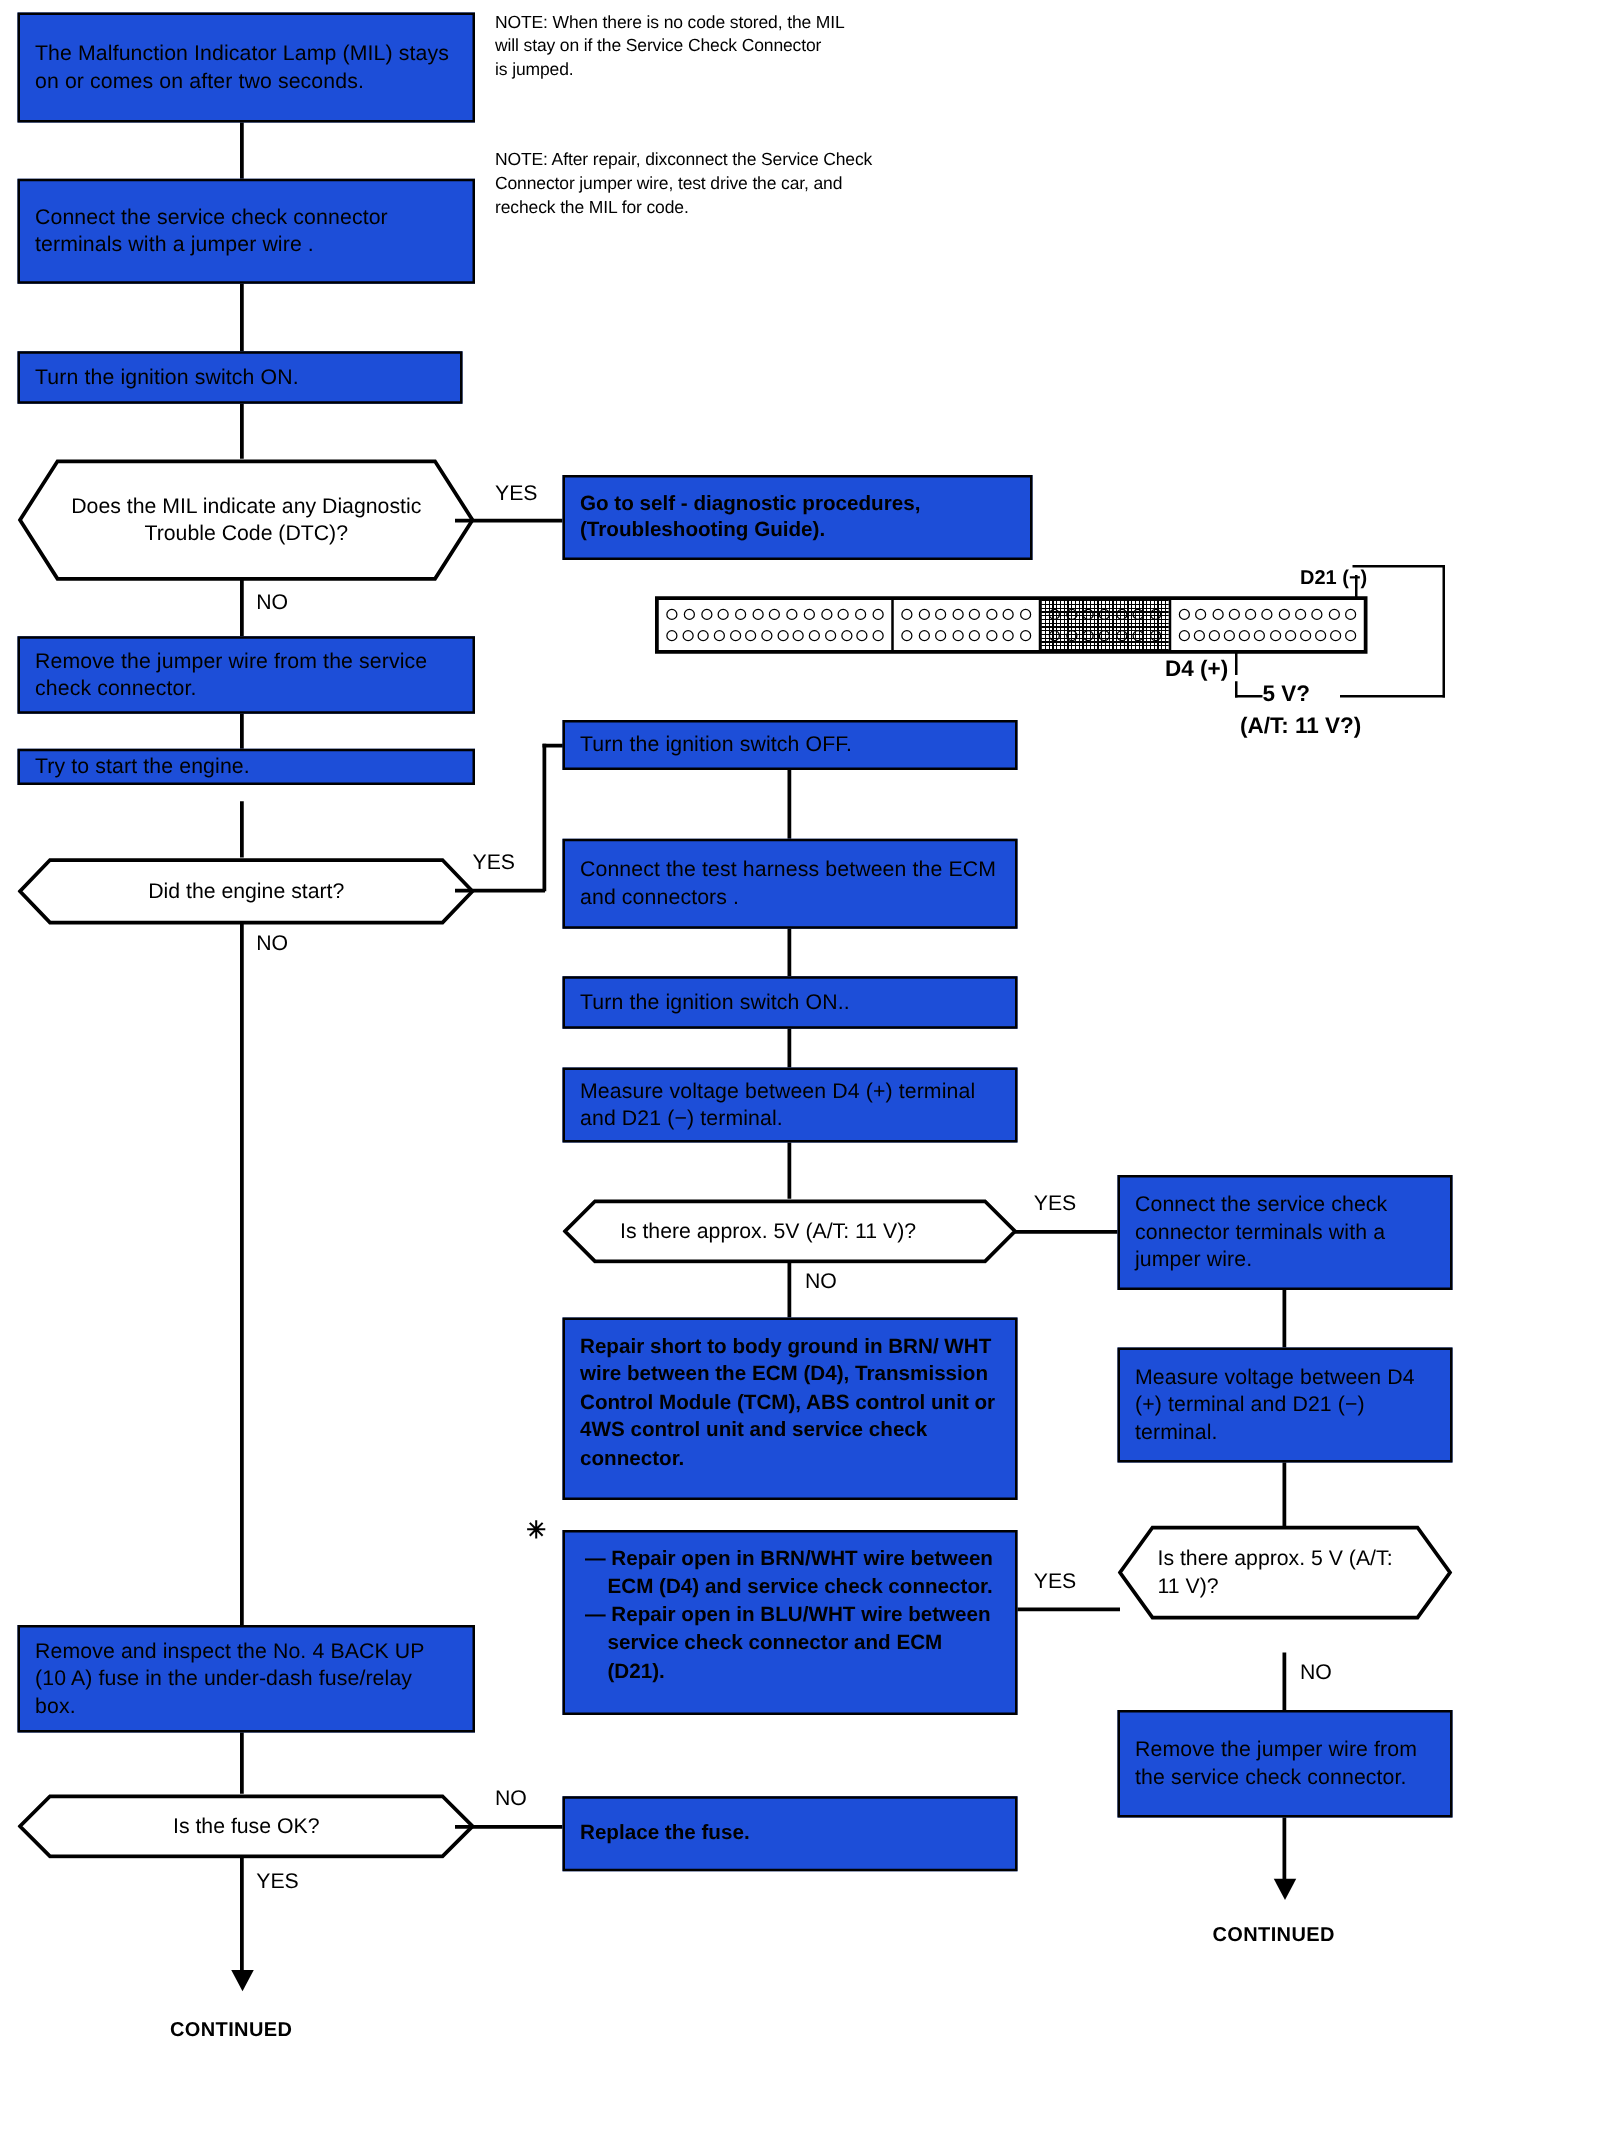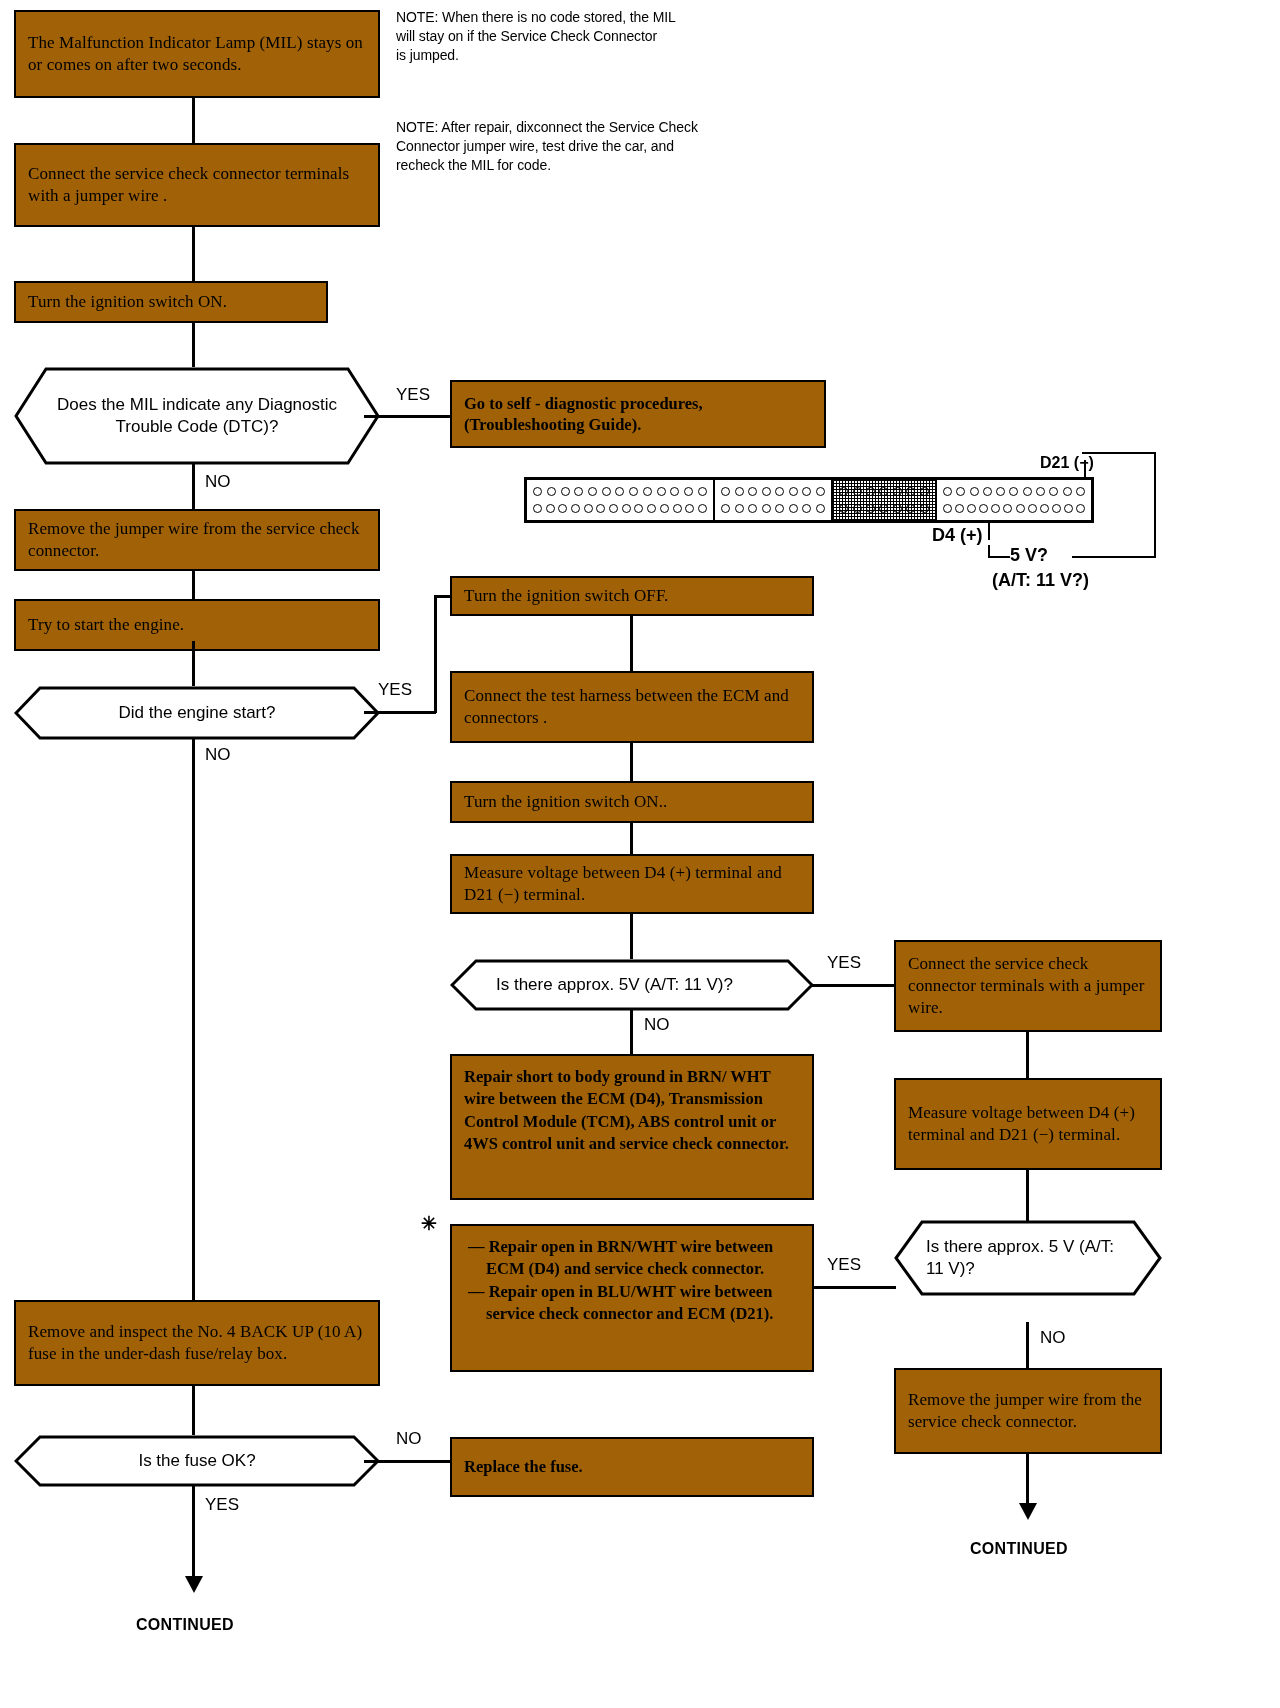--- a/index.html
+++ b/index.html
@@ -16,28 +16,27 @@
     font-family: "Liberation Sans", sans-serif;
     color: #000000;
     overflow: hidden;
   }
 
   
   .box {
     position: absolute;
     box-sizing: border-box;
     border: 2.5px solid #000;
-    background: #a16207;
+    background: #1d4ed8;
     display: flex;
     align-items: center;
     padding: 6px 12px;
     line-height: 1.30;
     font-size: 17px;
     letter-spacing: 0.1px;
-    font-family: Liberation Serif, serif;
   }
   .box.bold { font-weight: bold; font-size: 16.5px; letter-spacing: 0.0px;}
   .box .txt { display: block; width: 100%; }
 
   
   .hex {
     position: absolute;
     box-sizing: border-box;
   }
   .hex svg { position: absolute; left: 0; top: 0; }
@@ -156,21 +155,21 @@
   <div class="box" style="left:14px; top:10px; width:366px; height:88px;">
     <span class="txt">The Malfunction Indicator Lamp (MIL) stays on or comes on after two seconds.</span>
   </div>
   <div class="vline" style="left:192px; top:98px; height:45px;"></div>
 
   <div class="box" style="left:14px; top:143px; width:366px; height:84px;">
     <span class="txt">Connect the service check connector terminals with a jumper wire .</span>
   </div>
   <div class="vline" style="left:192px; top:227px; height:54px;"></div>
 
-  <div class="box" style="left:14px; top:281px; width:314px; height:42px;">
+  <div class="box" style="left:14px; top:281px; width:356px; height:42px;">
     <span class="txt">Turn the ignition switch ON.</span>
   </div>
   <div class="vline" style="left:192px; top:323px; height:44px;"></div>
 
   <div class="hex" style="left:14px; top:367px; width:366px; height:98px;">
     <svg width="366" height="98" viewBox="0 0 366 98">
       <polygon points="32,2 334,2 364,49 334,96 32,96 2,49" fill="#fff" stroke="#000" stroke-width="3"></polygon>
     </svg>
     <div class="hextext">Does the MIL indicate any Diagnostic Trouble Code (DTC)?</div>
   </div>
@@ -183,21 +182,21 @@
   </div>
 
   <div class="vline" style="left:192px; top:463px; height:46px;"></div>
   <div class="lbl" style="left:205px; top:472px;">NO</div>
 
   <div class="box" style="left:14px; top:509px; width:366px; height:62px;">
     <span class="txt">Remove the jumper wire from the service check connector.</span>
   </div>
   <div class="vline" style="left:192px; top:571px; height:28px;"></div>
 
-  <div class="box" style="left:14px; top:599px; width:366px; height:52px;">
+  <div class="box" style="left:14px; top:599px; width:366px; height:29px;">
     <span class="txt">Try to start the engine.</span>
   </div>
   <div class="vline" style="left:192px; top:641px; height:45px;"></div>
 
   <div class="hex" style="left:14px; top:686px; width:366px; height:54px;">
     <svg width="366" height="54" viewBox="0 0 366 54">
       <polygon points="26,2 340,2 364,27 340,52 26,52 2,27" fill="#fff" stroke="#000" stroke-width="3"></polygon>
     </svg>
     <div class="hextext">Did the engine start?</div>
   </div>

